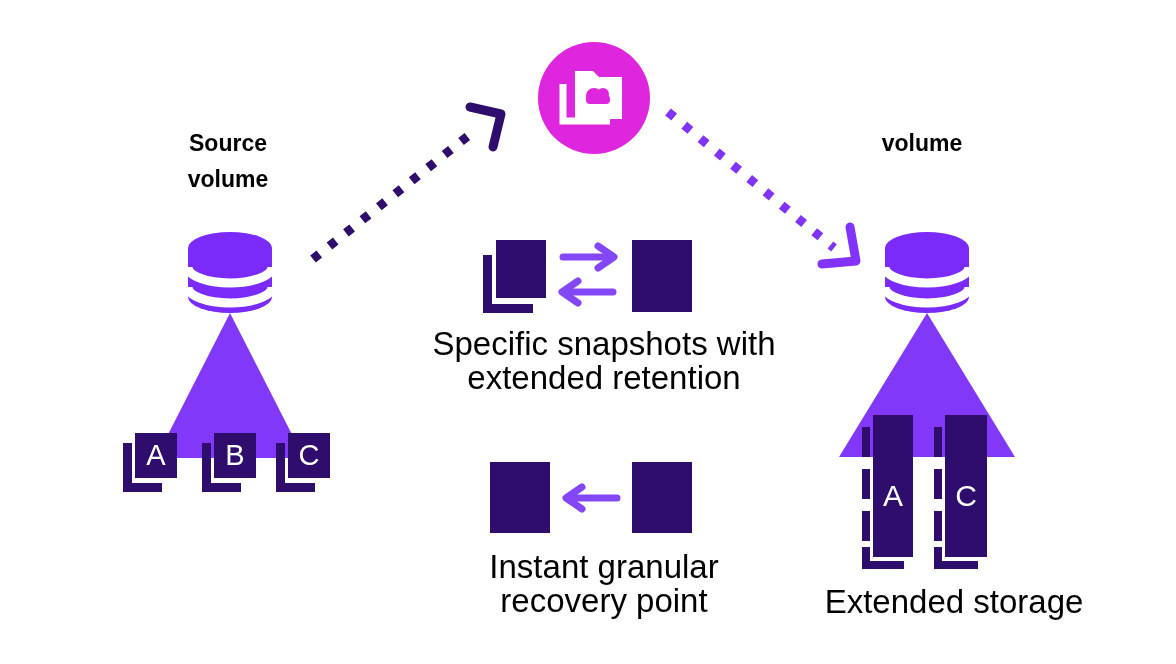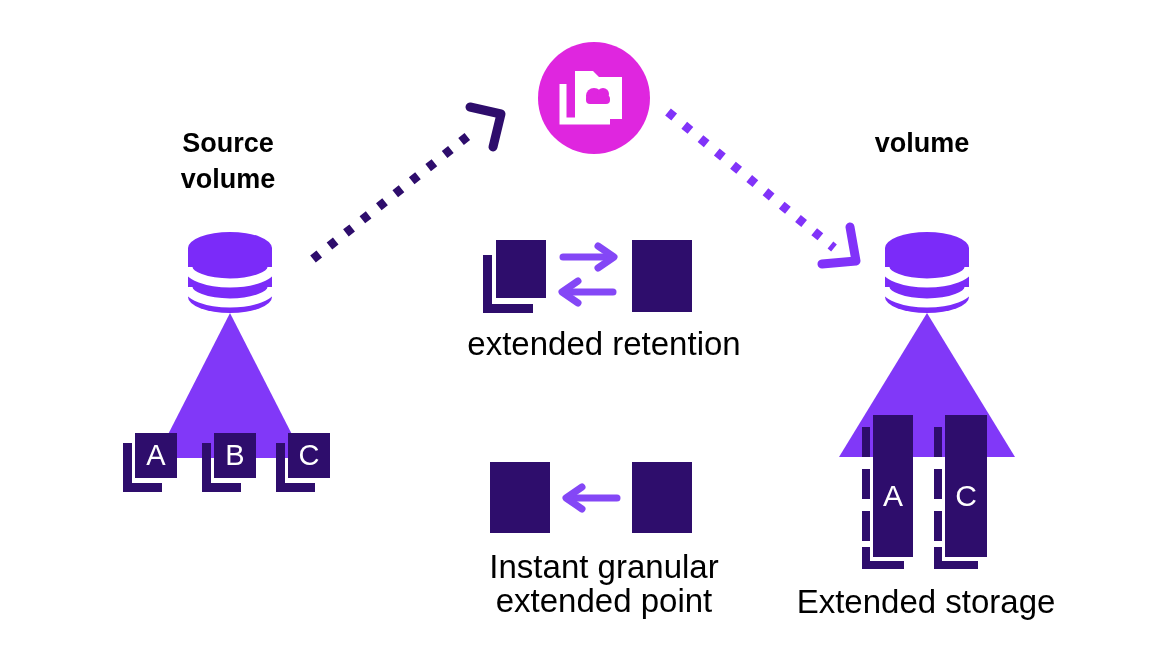--- a/index.html
+++ b/index.html
@@ -9,21 +9,21 @@
     --arrow:#8447F6;
     --dotted:#8133F9;
     --magenta:#DF26DF;
   }
   html,body{margin:0;padding:0;background:#fff;}
   #canvas{
     position:relative;width:1176px;height:664px;background:#ffffff;
     font-family:"Liberation Sans",sans-serif;color:#000;overflow:hidden;
   }
   .abs{position:absolute;}
-  .hdr{position:absolute;font-weight:700;font-size:27px;line-height:36px;text-align:center;color:#000;z-index:6;}
+  .hdr{position:absolute;font-weight:700;font-size:23px;line-height:36px;text-align:center;color:#000;z-index:6;}
   .cap{position:absolute;font-size:33px;line-height:34px;text-align:center;color:#000;z-index:6;}
   .cap span,.hdr span{display:block;}
   .sqsolid{position:absolute;background:var(--indigo);z-index:4;}
   .snap{position:absolute;z-index:4;}
   .snap .bracket{position:absolute;left:0;bottom:0;border-left:9px solid var(--indigo);border-bottom:9px solid var(--indigo);}
   .snap .square{position:absolute;top:0;background:var(--indigo);color:#fff;display:flex;align-items:center;justify-content:center;font-weight:500;}
   .snap.sm{width:54px;height:59px;}
   .snap.sm .bracket{width:30px;height:40px;}
   .snap.sm .square{left:12px;width:42px;height:45px;font-size:29px;}
   .snap.lg{width:63px;height:73px;}
@@ -118,41 +118,42 @@
   </div>
 
 
   <div class="snap lg" style="left:483px;top:240px">
     <div class="bracket"></div>
     <div class="square"></div>
   </div>
   <div class="sqsolid" style="left:632px;top:240px;width:60px;height:72px"></div>
 
   <div class="cap" style="left:404px;top:327px;width:400px">
+    <span>Specific snapshots with</span>
     <span>extended retention</span>
   </div>
 
   <div class="sqsolid" style="left:490px;top:462px;width:60px;height:71px"></div>
   <div class="sqsolid" style="left:632px;top:462px;width:60px;height:71px"></div>
 
   <div class="cap" style="left:404px;top:550px;width:400px">
     <span>Instant granular</span>
-    <span>extended point</span>
+    <span>recovery point</span>
   </div>
 
   <svg class="abs layer4" style="left:858px;top:413px" width="62" height="164" viewBox="0 0 62 164">
     <line x1="8" y1="14" x2="8" y2="138" stroke-width="8" stroke-dasharray="30 12" stroke="#2E0D6C"></line>
     <path d="M8,134 L8,152 L46,152" fill="none" stroke-width="8" stroke="#2E0D6C"></path>
     <rect x="15" y="2" width="40" height="142" fill="#2E0D6C"></rect>
     <text x="35" y="93" text-anchor="middle" fill="#ffffff" font-size="30" font-weight="500">A</text>
   </svg>
   <svg class="abs layer4" style="left:930px;top:413px" width="64" height="164" viewBox="0 0 64 164">
     <line x1="8" y1="14" x2="8" y2="138" stroke-width="8" stroke-dasharray="30 12" stroke="#2E0D6C"></line>
     <path d="M8,134 L8,152 L48,152" fill="none" stroke-width="8" stroke="#2E0D6C"></path>
     <rect x="15" y="2" width="42" height="142" fill="#2E0D6C"></rect>
     <text x="36" y="93" text-anchor="middle" fill="#ffffff" font-size="30" font-weight="500">C</text>
   </svg>
 
-  <div class="cap" style="left:776px;top:585px;width:300px">
+  <div class="cap" style="left:804px;top:585px;width:300px">
     <span>Extended storage</span>
   </div>
 
 </div>
 
 </body></html>

